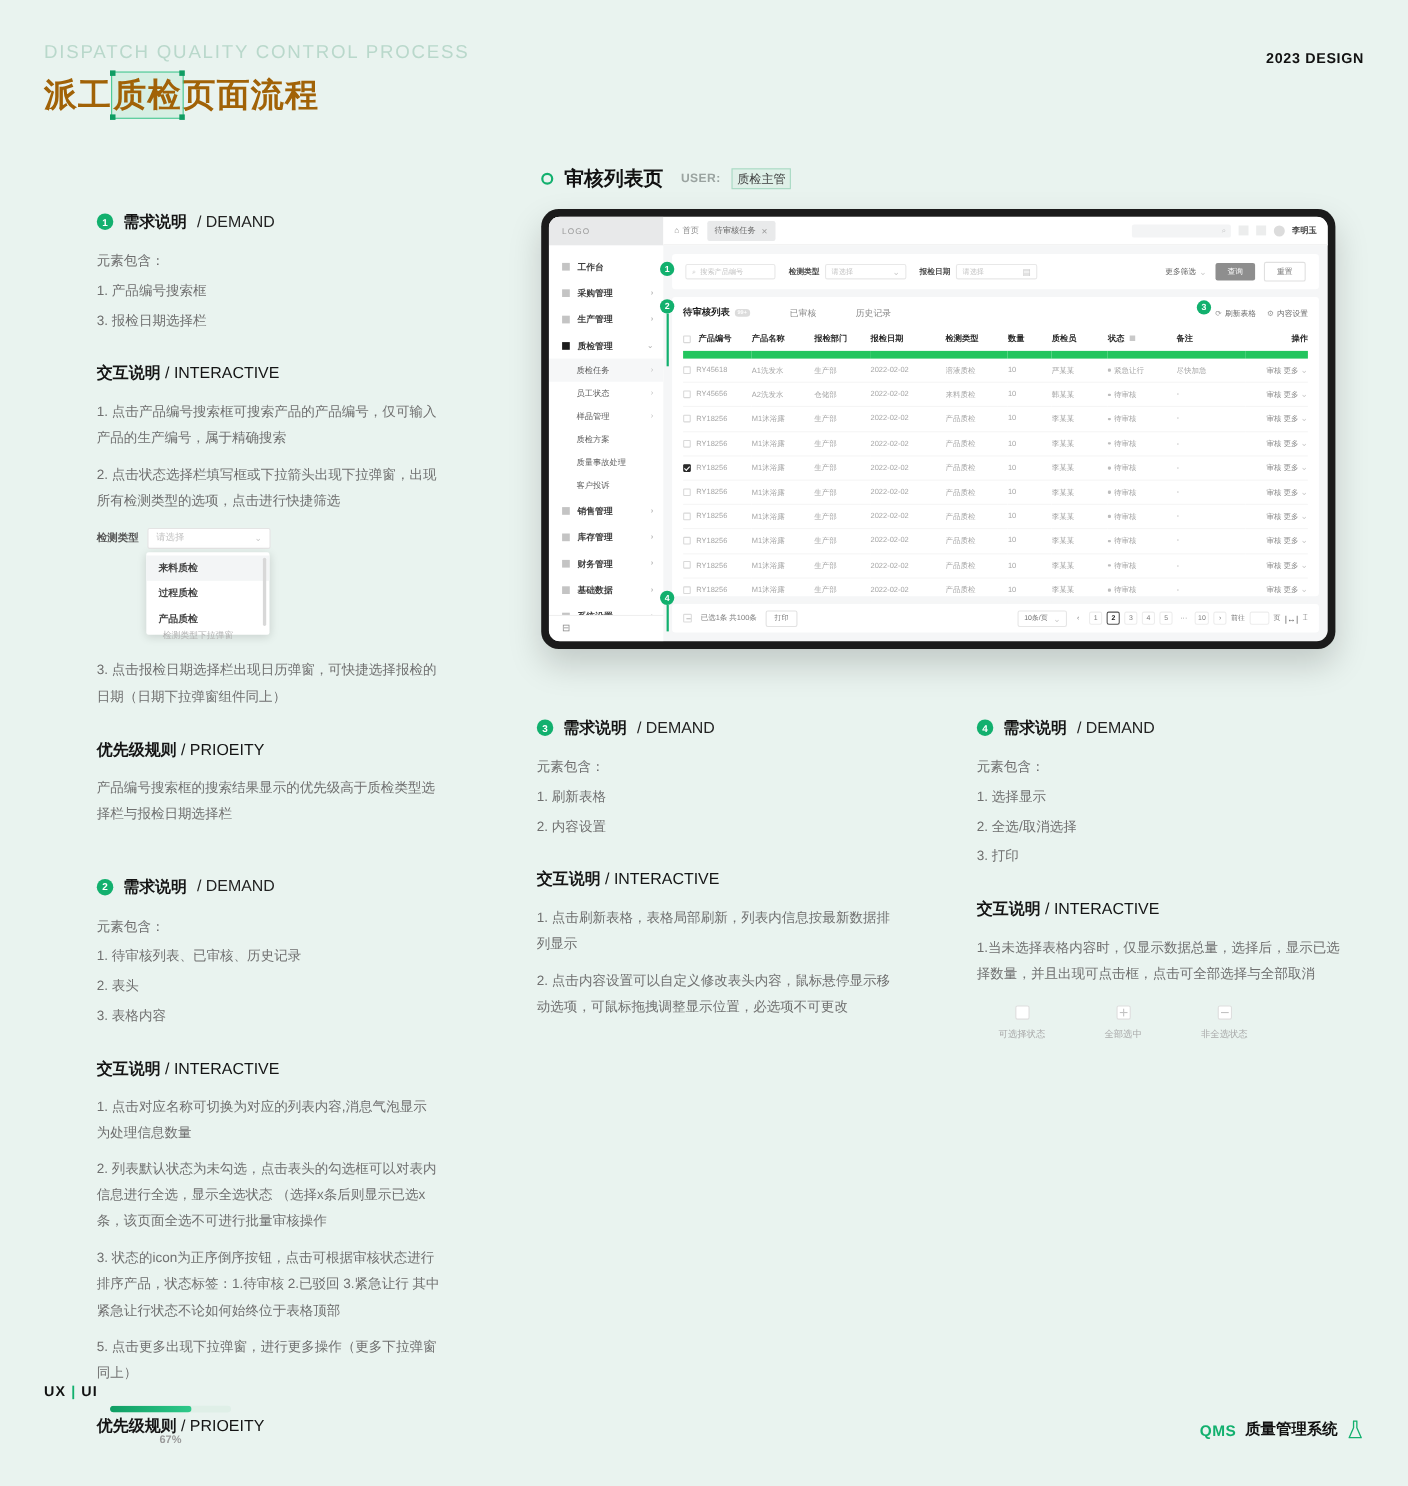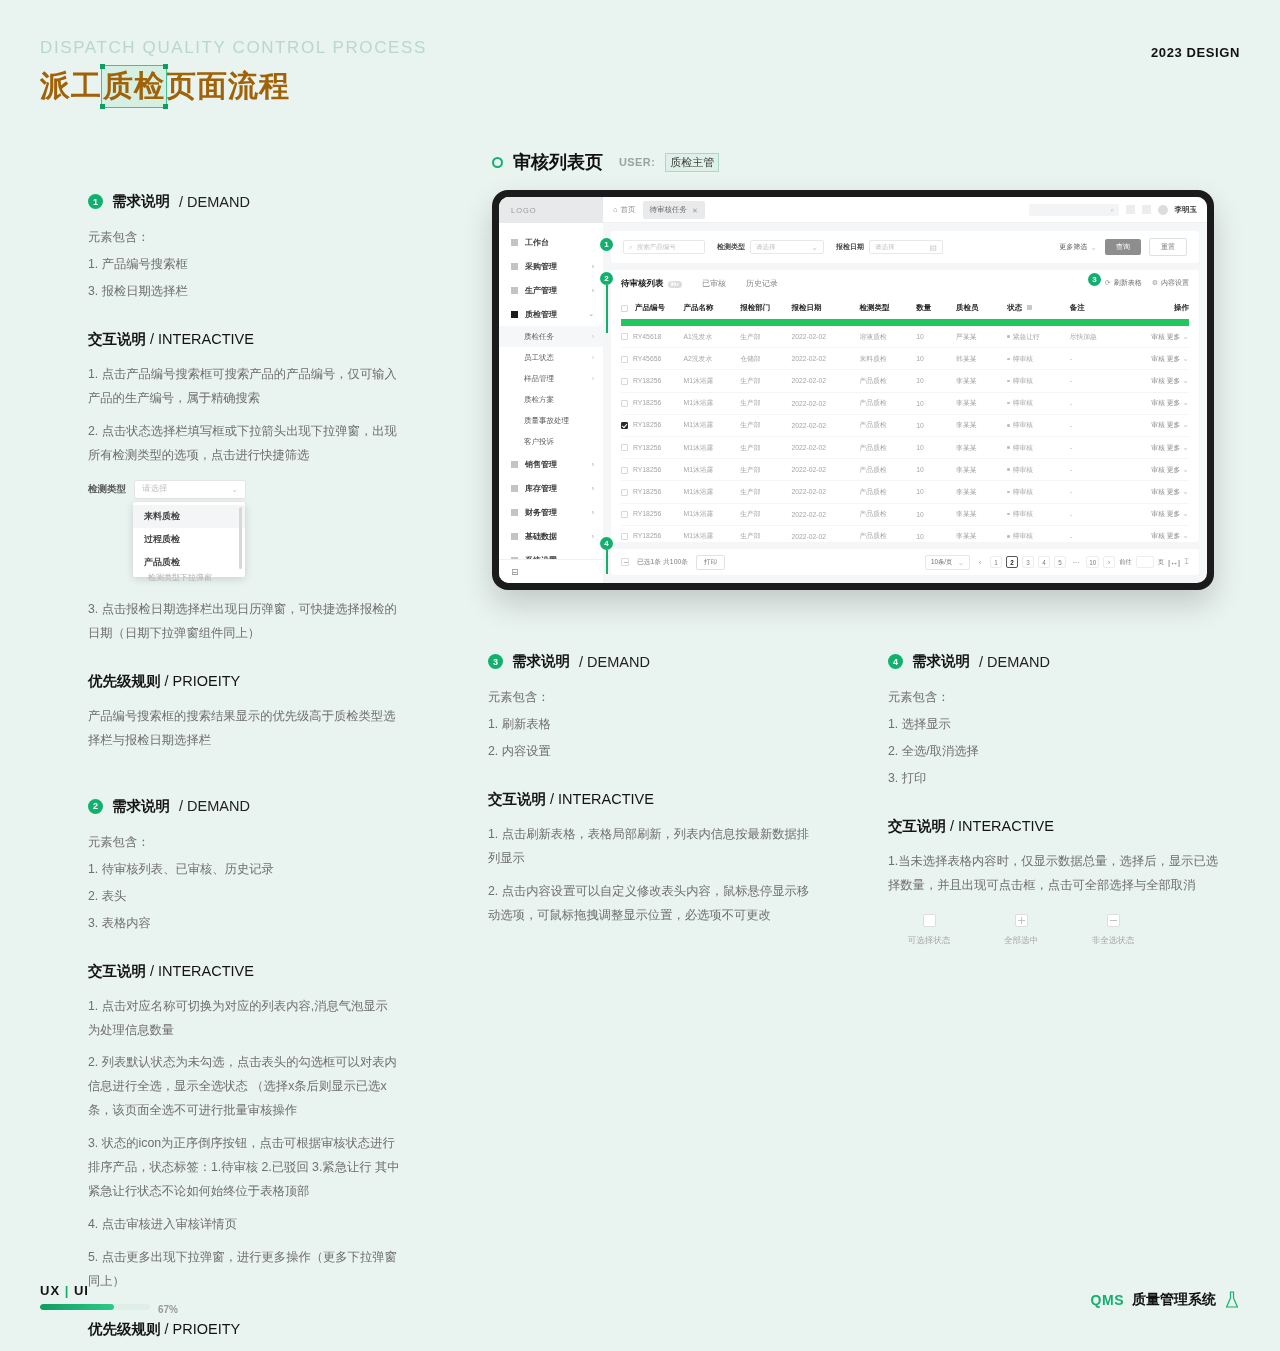--- a/index.html
+++ b/index.html
@@ -209,21 +209,21 @@
   }
   .btn-ghost {
     border: 1px solid #e0e0e0; color: #7d7d7d; font-size: 7px;
     padding: 3px 11px; border-radius: 2px; background: #fff;
   }
 
   .table-card {
     background: #fff; border-radius: 3px; flex: 1; min-height: 0;
     padding: 8px 10px 0 10px; display: flex; flex-direction: column;
   }
-  .tabs-row { display: flex; align-items: flex-start; gap: 20px; padding-bottom: 7px; }
+  .tabs-row { display: flex; align-items: flex-end; gap: 36px; padding-bottom: 7px; }
   .tab-on { font-size: 8.5px; font-weight: 700; color: #1d1d1d; display: flex; align-items: center; gap: 4px; }
   .badge99 {
     background: #dcdcdc; color: #fff; font-size: 5px; border-radius: 6px;
     padding: 1px 3px; line-height: 1;
   }
   .tab-off { font-size: 8px; color: #8a8a8a; }
   .tools { margin-left: auto; display: flex; align-items: center; gap: 10px; }
   .tool { font-size: 7px; color: #6e6e6e; display: flex; align-items: center; gap: 3px; }
   .tool .gi { font-size: 7px; color: #9b9b9b; }
 
@@ -291,21 +291,21 @@
     position: absolute; width: 13px; height: 13px; border-radius: 50%;
     background: #12b06e; color: #fff; font-size: 8px; font-weight: 700;
     display: flex; align-items: center; justify-content: center; z-index: 6;
   }
   .mk-line { position: absolute; width: 1.6px; background: #12b06e; z-index: 5; }
 
   
   .footer-left { position: absolute; left: 40px; bottom: 36px; width: 230px; }
   .uxui { font-size: 13px; font-weight: 700; color: #111; letter-spacing: 1px; }
   .uxui .bar-sep { color: #12b06e; }
-  .prog-row { display: flex; gap: 8px; margin-top: 6px; }
+  .prog-row { display: flex; align-items: center; gap: 20px; margin-top: 6px; flex-direction: column; }
   .prog-track { width: 110px; height: 6px; border-radius: 4px; background: #dfefe7; overflow: hidden; }
   .prog-fill { height: 100%; width: 67%; background: linear-gradient(90deg,#0f9d63,#2ec98a); border-radius: 4px; }
   .prog-pct { font-size: 10px; color: #9a9a9a; font-weight: 700; }
   .footer-right {
     position: absolute; right: 40px; bottom: 42px;
     display: flex; align-items: center; gap: 8px;
     font-size: 14px; font-weight: 700;
   }
   .qms { color: #12b06e; letter-spacing: .5px; }
   .qms-cn { color: #111; }
@@ -379,21 +379,20 @@
     <div class="para tight">2. 表头</div>
     <div class="para tight">3. 表格内容</div>
 
     <div class="sub-head">
       <span>交互说明</span>
       <span class="en">/ INTERACTIVE</span>
     </div>
     <div class="para">1. 点击对应名称可切换为对应的列表内容,消息气泡显示为处理信息数量</div>
     <div class="para">2. 列表默认状态为未勾选，点击表头的勾选框可以对表内信息进行全选，显示全选状态 （选择x条后则显示已选x条，该页面全选不可进行批量审核操作</div>
     <div class="para">3. 状态的icon为正序倒序按钮，点击可根据审核状态进行排序产品，状态标签：1.待审核 2.已驳回 3.紧急让行 其中紧急让行状态不论如何始终位于表格顶部</div>
-    <div class="para">4. 点击审核进入审核详情页</div>
     <div class="para">5. 点击更多出现下拉弹窗，进行更多操作（更多下拉弹窗同上）</div>
 
     <div class="sub-head">
       <span>优先级规则</span>
       <span class="en">/ PRIOEITY</span>
     </div>
 
   </div>
 </div>
 

